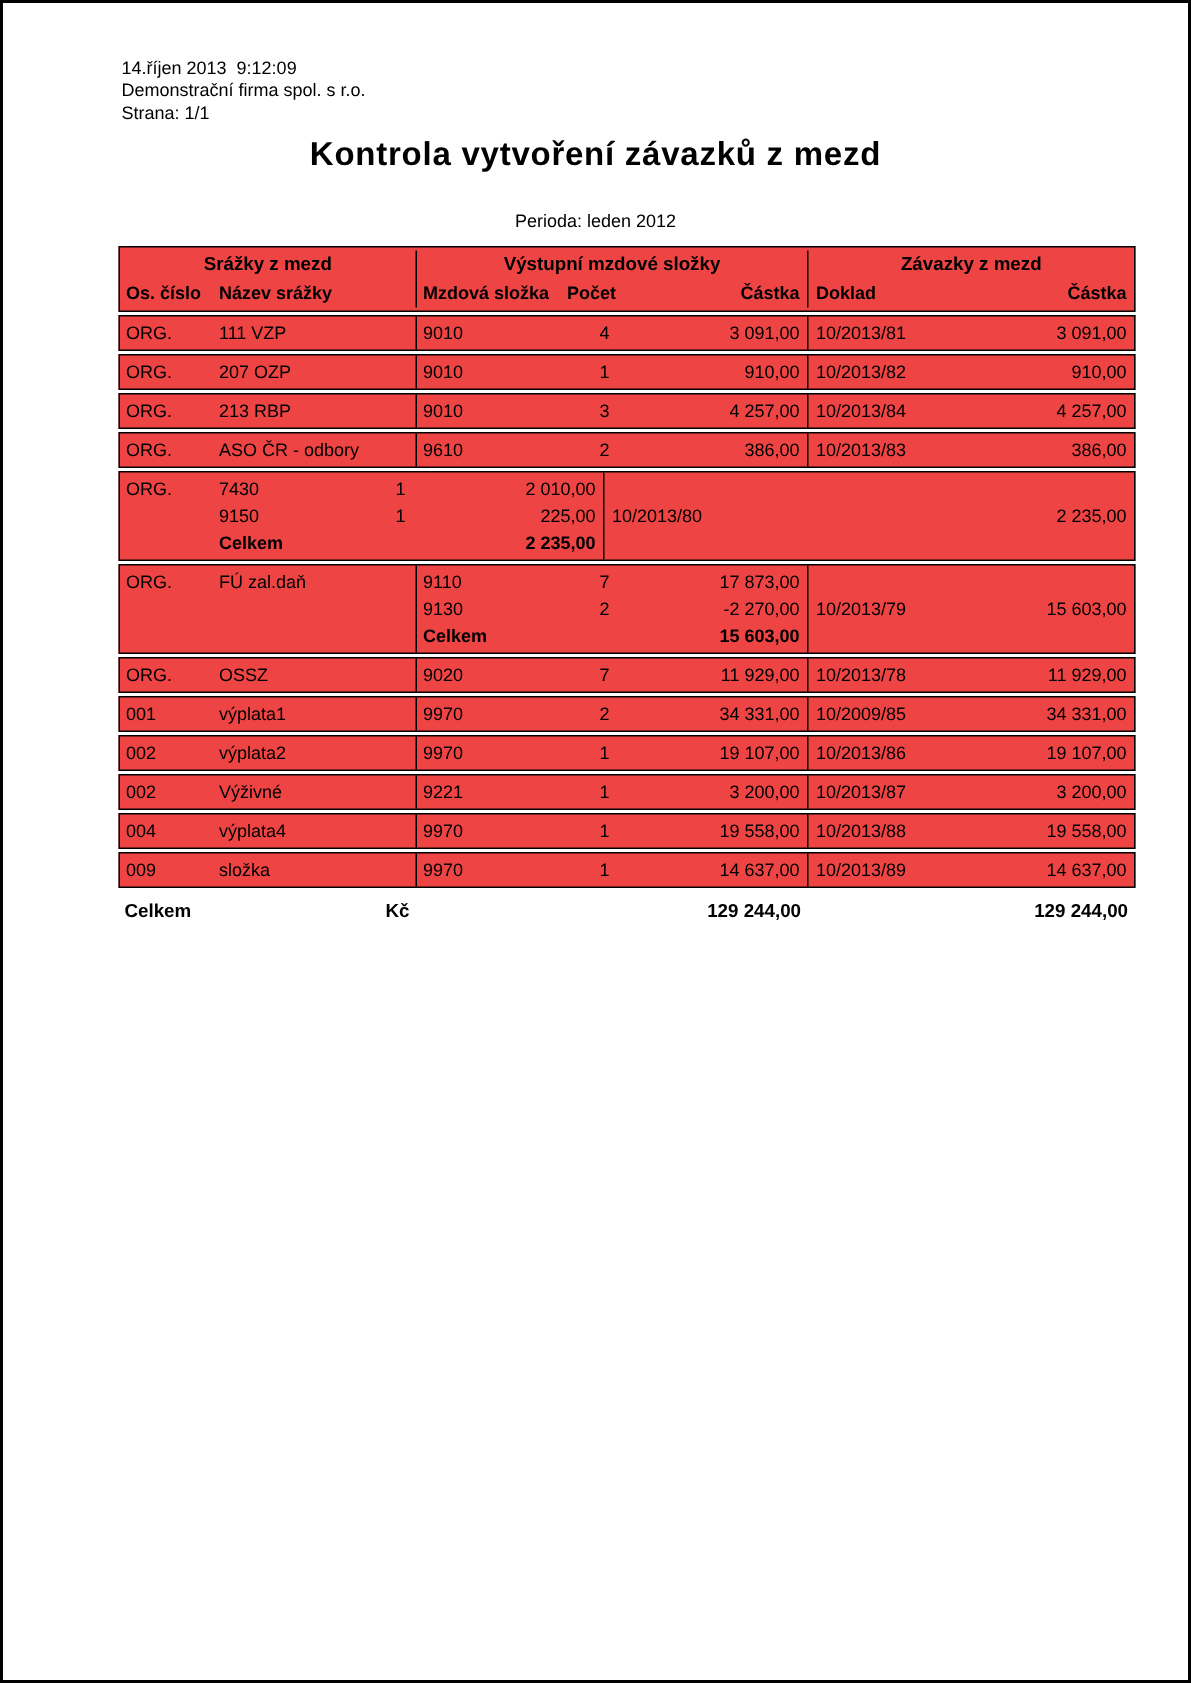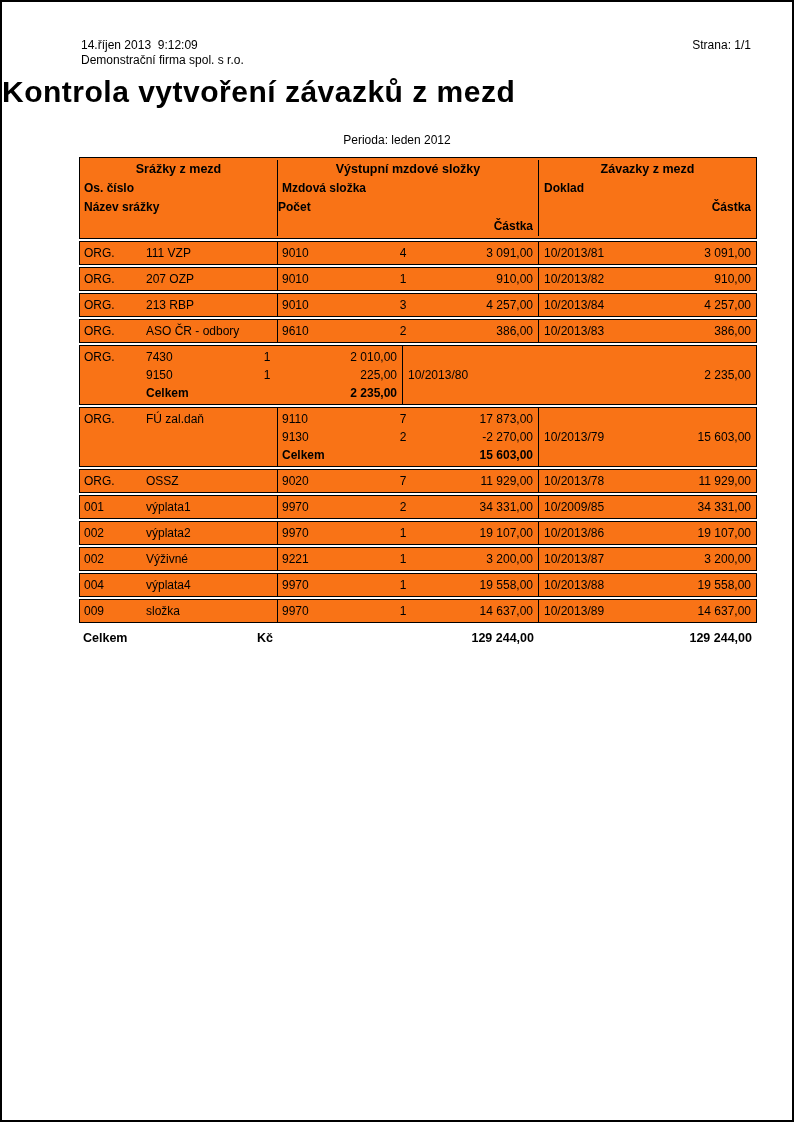--- a/index.html
+++ b/index.html
@@ -13,47 +13,47 @@
     width: 794px; height: 1122px;
     background: #fff;
     border: 2px solid #000;
     overflow: hidden;
     position: relative;
   }
   
   .meta {
     display: flex; justify-content: space-between; align-items: flex-start;
     padding: 36px 41px 0 79px;
-    font-size: 12px; line-height: 15px;
+    font-size: 12px; line-height: 15px; flex-direction: column;
   }
   .meta .dt { white-space: pre; }
   
   .title {
-    font-size: 30px; font-weight: bold;
+    text-align: center; font-size: 22px; font-weight: bold;
     margin-top: 7px; letter-spacing: 0.5px;
   }
   .period { text-align: center; font-size: 12px; margin-top: 24px; }
 
   
   .tbl { margin: 10px 0 0 77px; width: 678px; font-size: 12px; }
 
   .hrow, .row {
     display: flex; width: 678px;
     border: 1px solid #000;
     margin-bottom: 2px;
-    background: #f97316;
+    background: #ef4444;
   }
   
   .hrow { font-weight: bold; padding: 2px 0; }
   .hcell { }
   .h1 { width: 198px; border-right: 1px solid #000; }
   .h2 { width: 261px; border-right: 1px solid #000; }
   .h3 { flex: 1; }
   .grp { text-align: center; line-height: 19px; font-size: 12.5px; }
-  .subs { display: flex; line-height: 19px; flex-direction: column; }
+  .subs { display: flex; line-height: 19px; }
   .s-os { width: 62px; padding-left: 4px; }
   .s-nazev { flex: 1; padding-left: 4px; }
   .s-slozka { width: 100px; padding-left: 4px; }
   .s-pocet { width: 50px; }
   .s-castka { flex: 1; text-align: right; padding-right: 5px; }
   .s-doklad { flex: 1; padding-left: 5px; }
   .s-castka2 { text-align: right; padding-right: 5px; }
 
   
   .c-os { width: 62px; padding: 2px 0 2px 4px; line-height: 18px; }

